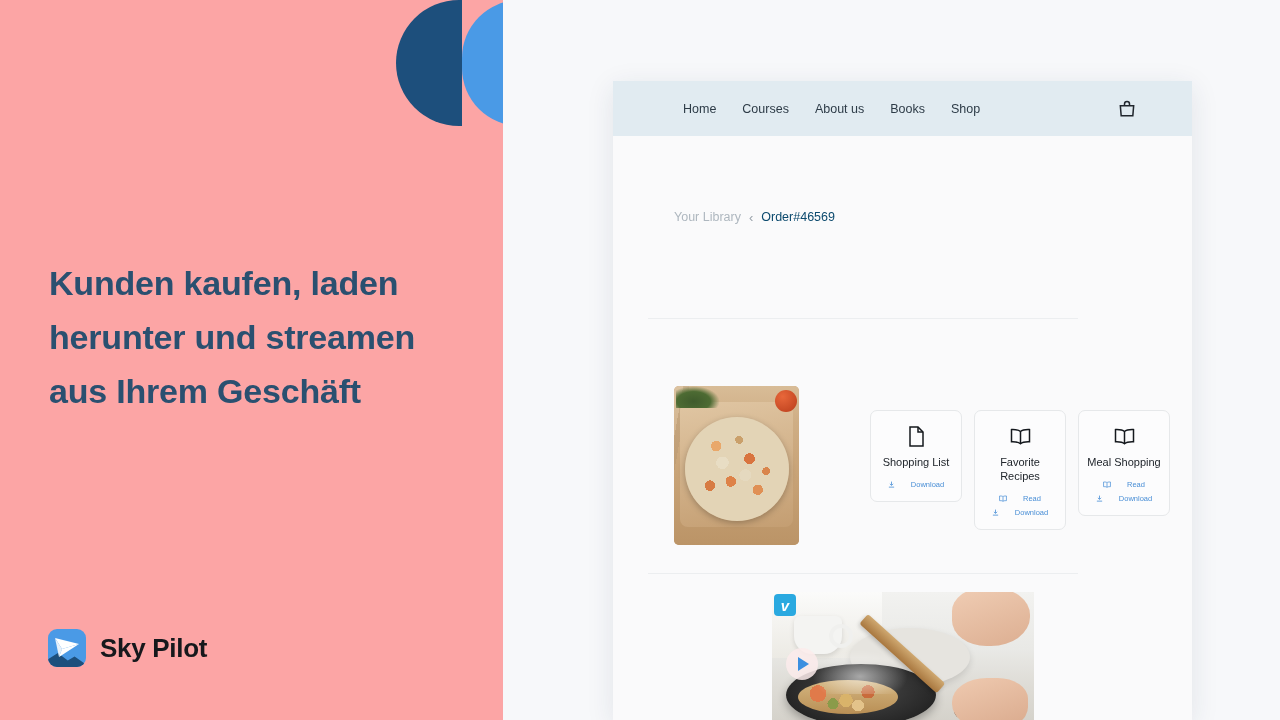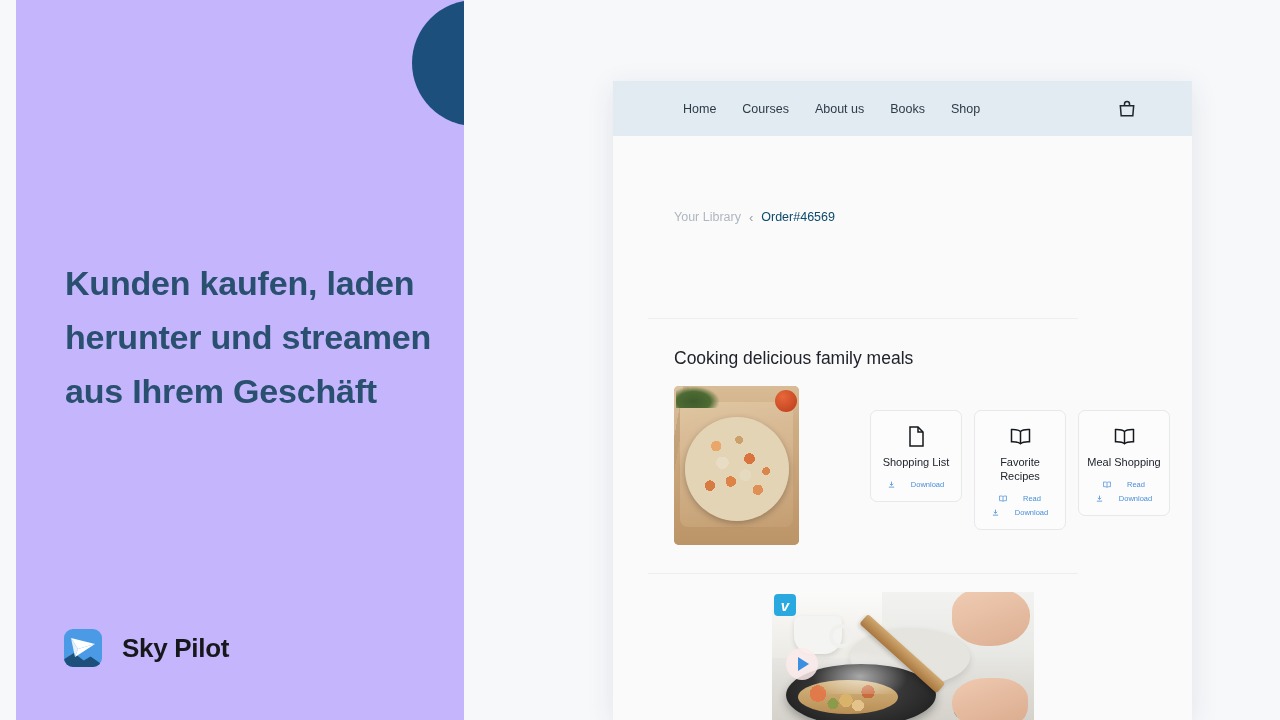--- a/index.html
+++ b/index.html
@@ -6,40 +6,40 @@
   body{
     width:1280px;height:720px;overflow:hidden;
     font-family:"Liberation Sans","DejaVu Sans",sans-serif;
     background:#f7f8fa;
     position:relative;
   }
   .stage{position:absolute;inset:0;}
 
   
   .left-panel{
-    position:absolute;left:16px;top:0;width:448px;height:720px;
-    background:#c4b5fd;overflow:hidden;
+    position:absolute;left:0;top:0;width:503px;height:720px;
+    background:#fca5a5;overflow:hidden;
   }
   .deco{position:absolute;top:0;left:396px;width:250px;height:126px;}
   .half-circle{
     position:absolute;top:0;width:63px;height:126px;
     border-top-left-radius:63px;border-bottom-left-radius:63px;
   }
   .hc-dark{left:0;width:63px;background:#1d4f7c;}
   .hc-dark-fill{position:absolute;left:62px;top:0;width:4px;height:126px;background:#1d4f7c;}
   .hc-light{left:66px;width:58px;background:#4a9ae6;}
   .hc-light-fill{position:absolute;left:123px;top:0;width:2px;height:126px;background:#4a9ae6;}
 
   .headline{
     position:absolute;left:49px;top:256px;width:430px;
     font-size:34px;line-height:54px;font-weight:bold;
     color:#2a5070;letter-spacing:-0.2px;
   }
 
-  .logo-row{position:absolute;left:48px;top:629px;display:flex;align-items:center;gap:20px;}
+  .logo-row{position:absolute;left:48px;top:629px;display:flex;align-items:center;gap:14px;}
   .logo-mark{
     width:38px;height:38px;border-radius:9px;overflow:hidden;position:relative;
     background:#4a9ae6;
   }
   .logo-mark .mountain{
     position:absolute;left:0;bottom:0;width:38px;height:17px;background:#1d4f7c;
     clip-path:polygon(0% 100%,0% 55%,26% 18%,52% 62%,70% 38%,100% 85%,100% 100%);
   }
   .logo-mark .plane{position:absolute;left:5px;top:6px;}
   .logo-text{font-size:26px;font-weight:bold;color:#16181c;letter-spacing:-0.3px;}
@@ -234,21 +234,20 @@
     <div class="content">
 
       <div class="breadcrumb">
         <span class="crumb-muted">Your Library</span>
         <span class="crumb-chev">‹</span>
         <span class="crumb-active">Order#46569</span>
       </div>
 
       <div class="divider divider-top"></div>
 
-      <div class="title">Cooking delicious family meals</div>
 
       <div class="product-row">
 
         <div class="thumb">
           <div class="board"></div>
           <div class="board-edge"></div>
           <div class="greens"></div>
           <div class="tomato"></div>
           <div class="pizza"></div>
         </div>

